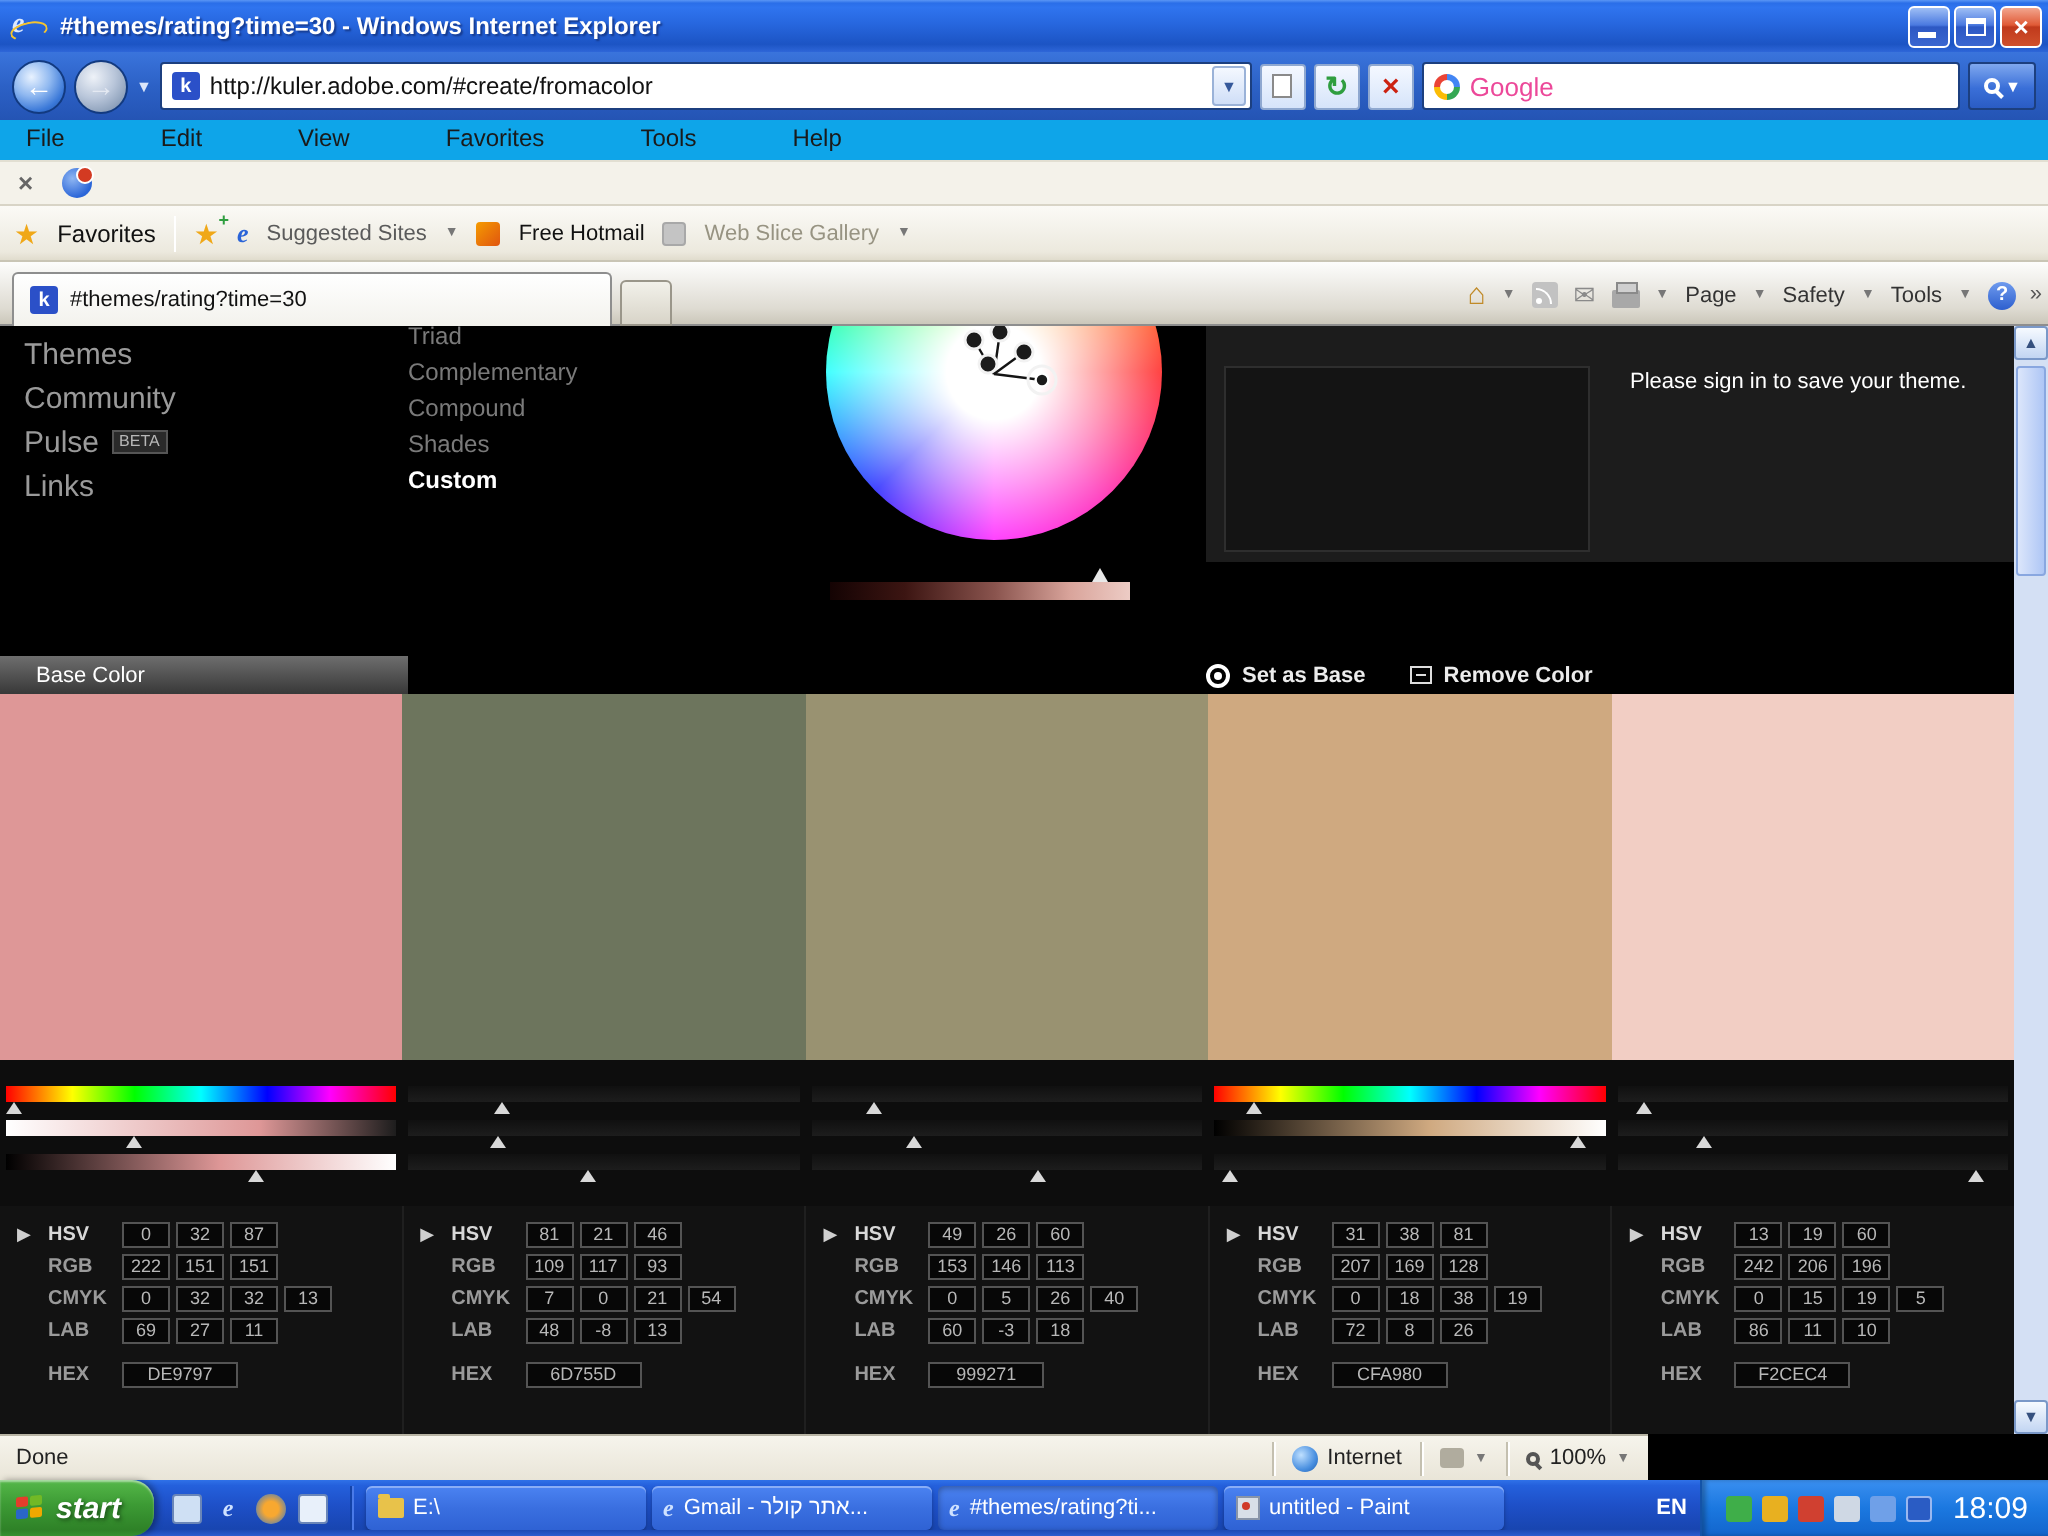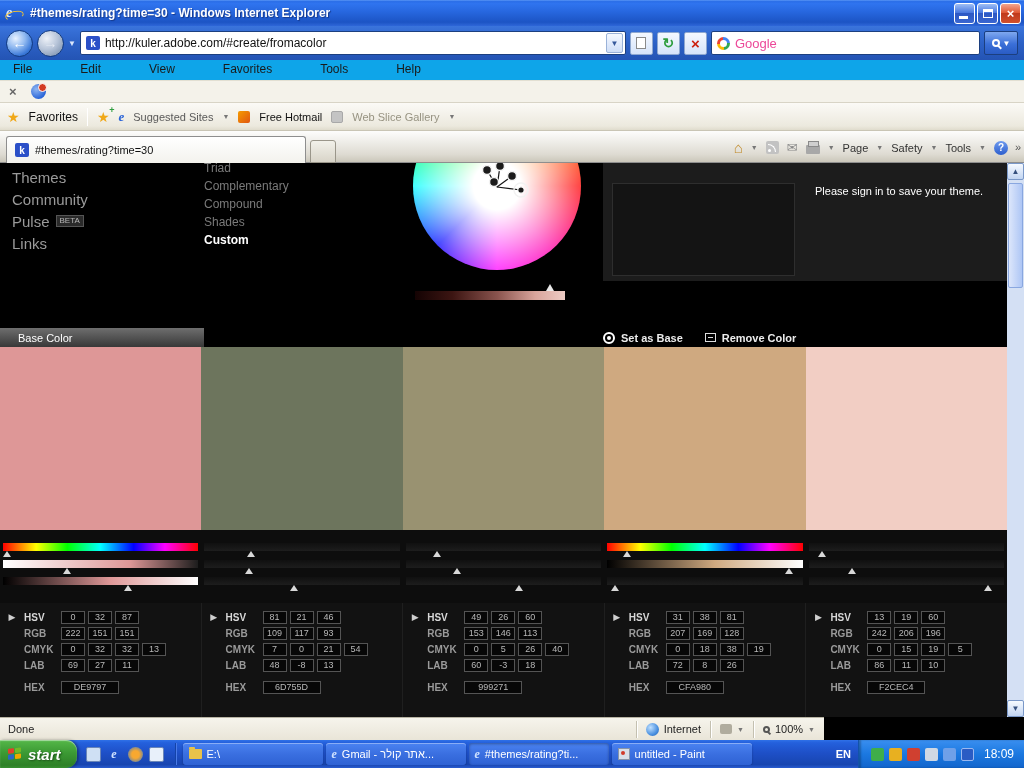--- a/index.html
+++ b/index.html
@@ -181,21 +181,21 @@
   .task.active { background:linear-gradient(180deg,#8aabf6,#developer 0,#668ef0 55%,#5a82e8); box-shadow:inset 0 1px 3px rgba(0,0,0,.35); }
   .folder-ico { width:13px; height:10px; background:#e8c24a; border-radius:1px; position:relative; flex:0 0 auto; }
   .folder-ico::before { content:''; position:absolute; top:-2px; left:0; width:6px; height:2px; background:#e8c24a; border-radius:1px 1px 0 0; }
   .e-task { color:#cfe2ff; font:bold italic 12px "Liberation Serif",serif; flex:0 0 auto; }
   .paint-ico { width:12px; height:12px; background:#d8dfe8; border:1px solid #8894a8; position:relative; flex:0 0 auto; }
   .paint-ico::after { content:''; position:absolute; left:2px; top:2px; width:4px; height:4px; background:#d03a2a; border-radius:50%; }
   .lang { color:#fff; font-size:11px; font-weight:bold; padding:0 7px; }
   .tray { height:28px; display:flex; align-items:center; gap:5px; padding:0 10px 0 12px;
     background:linear-gradient(180deg,#3a8ff0,#1b78e0 50%,#1265cc); border-left:1px solid #1353a8; box-shadow:inset 2px 0 2px rgba(0,0,0,.25); }
   .tray-ico { width:13px; height:13px; border-radius:2px; }
-  .clock { color:#fff; font-size:12px; margin-left:5px; }
+  .clock { color:#fff; font-size:15px; margin-left:5px; }
 </style>
 </head>
 <body>
 
 <div class="screen">
 
   <div class="titlebar">
     <span class="ie-logo">e</span>
     <span class="title-text">#themes/rating?time=30 - Windows Internet Explorer</span>
     <span class="winbtn">

